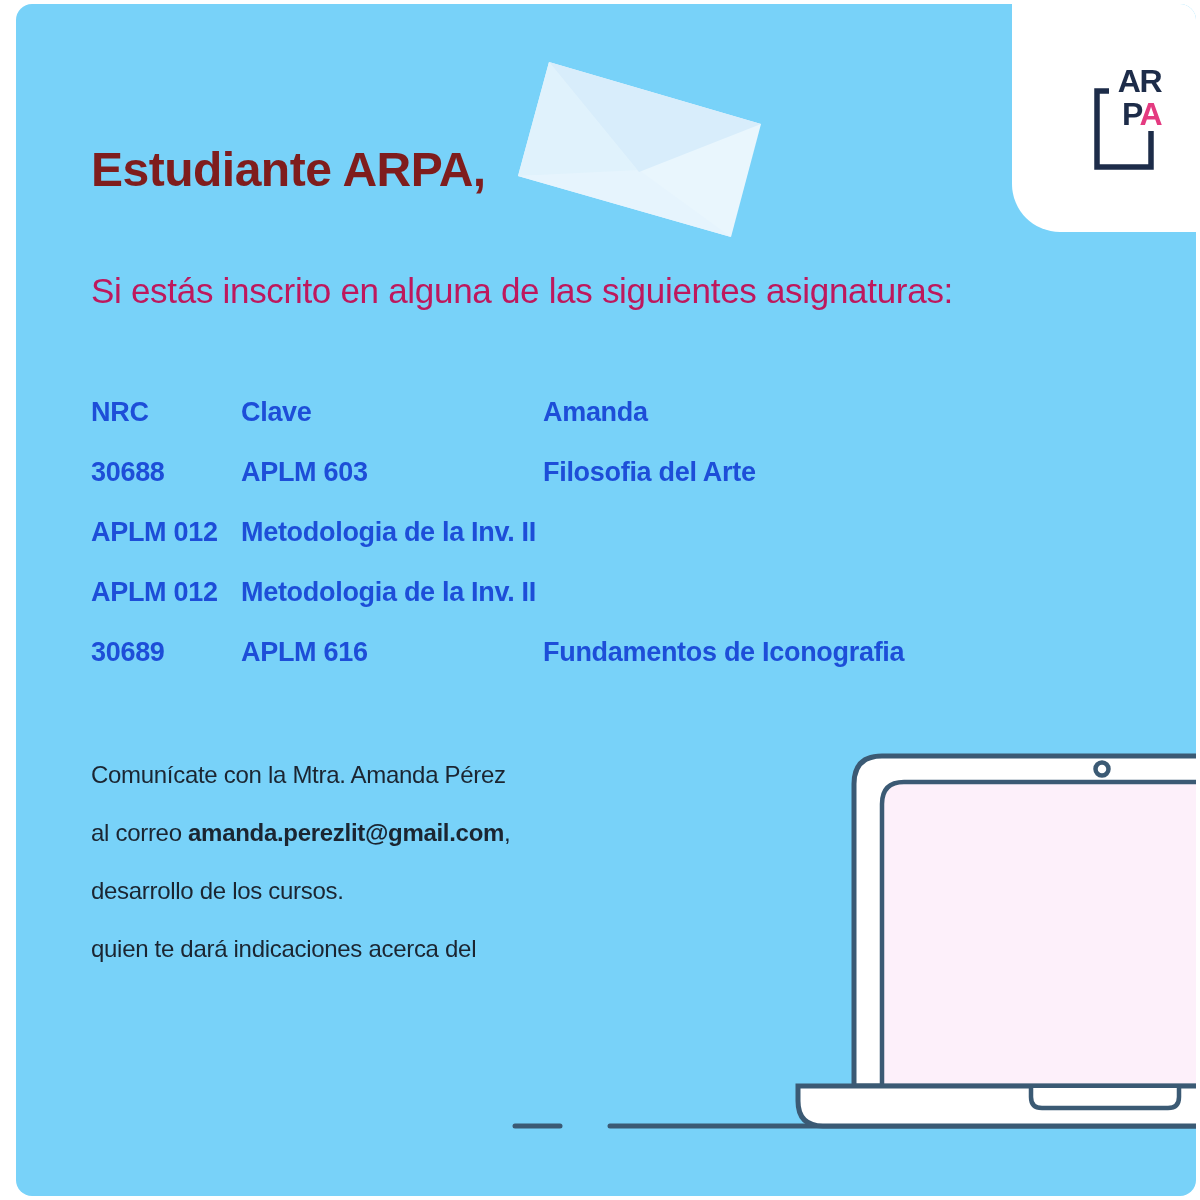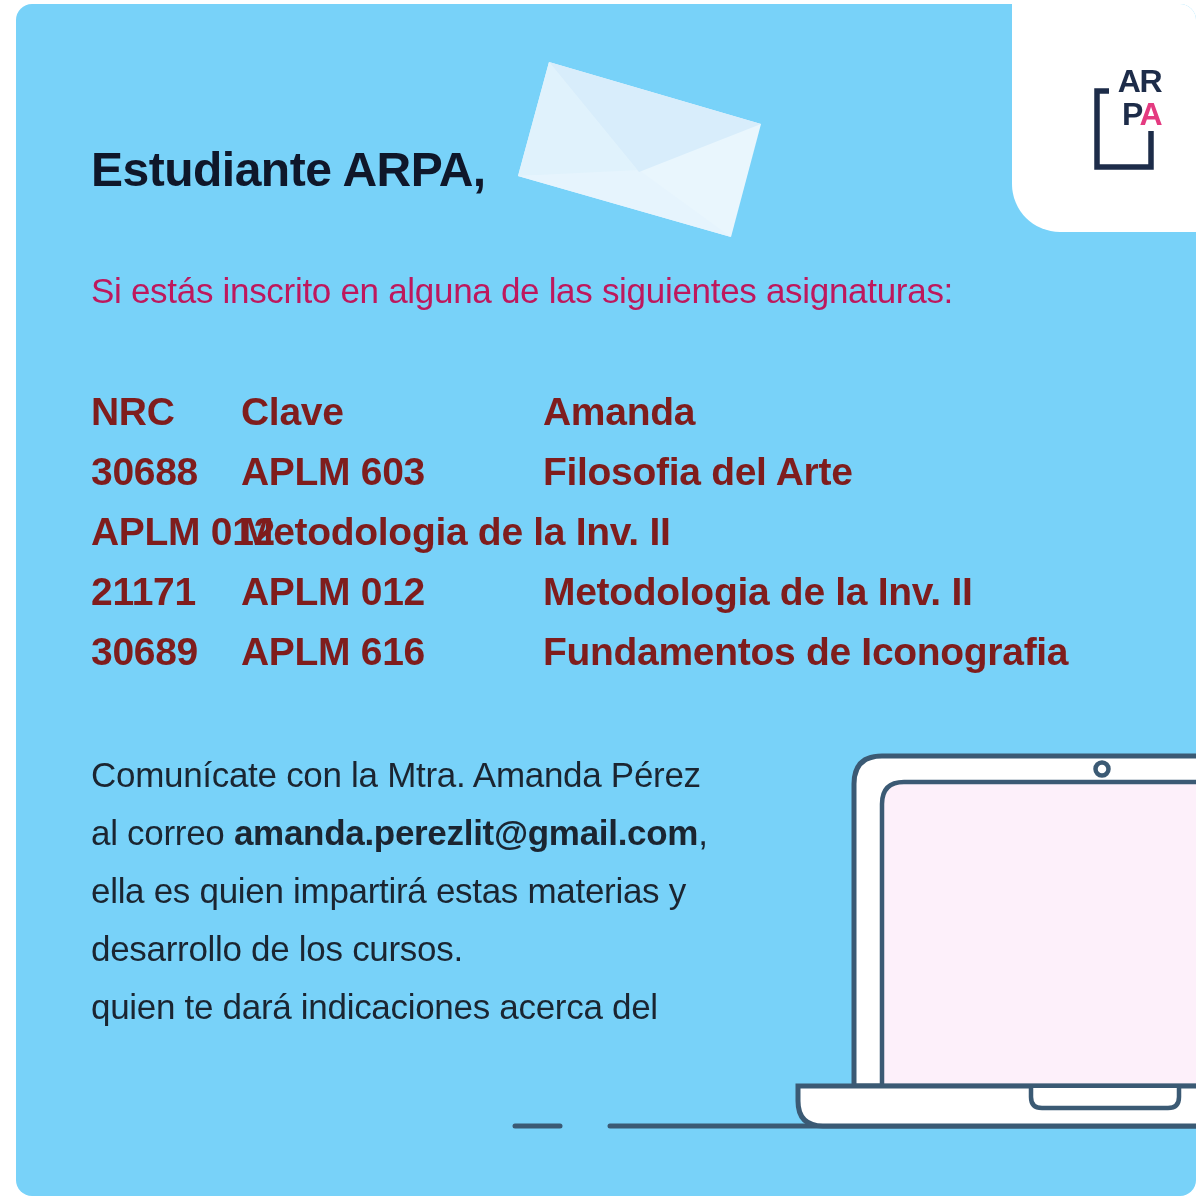--- a/index.html
+++ b/index.html
@@ -26,21 +26,21 @@
     border-bottom-left-radius: 48px;
   }
   .logo-svg { position: absolute; left: 1068px; top: 52px; }
   .envelope-svg { position: absolute; left: 495px; top: 48px; }
   .greeting {
     position: absolute;
     left: 75px; top: 134px;
     font-size: 48px;
     font-weight: 700;
     letter-spacing: -0.5px;
-    color: #0f172a;
+    color: #7f1d1d;
     line-height: 64px;
   }
   .intro {
     position: absolute;
     left: 75px; top: 262px;
     font-size: 35px;
     letter-spacing: -0.3px;
     color: #be185d;
     line-height: 50px;
   }
@@ -49,31 +49,31 @@
     left: 75px; top: 378px;
     width: 1000px;
   }
   .trow {
     display: grid;
     grid-template-columns: 150px 302px 1fr;
     height: 60px;
     align-items: center;
   }
   .tcell {
-    font-size: 39px;
+    font-size: 27px;
     font-weight: 700;
     letter-spacing: -0.3px;
-    color: #7f1d1d;
+    color: #1d4ed8;
     white-space: nowrap;
   }
   .message {
     position: absolute;
     left: 75px; top: 742px;
     width: 740px;
-    font-size: 35px;
+    font-size: 24px;
     letter-spacing: -0.3px;
     color: #1b2531;
   }
   .message p { line-height: 58px; }
   .message .email { font-weight: 700; text-align: center; }
   .laptop-svg {
     position: absolute;
     left: 440px; top: 740px;
   }
 </style>
@@ -109,35 +109,33 @@
       <div class="trow">
         <div class="tcell">30688</div>
         <div class="tcell">APLM 603</div>
         <div class="tcell">Filosofia del Arte</div>
       </div>
       <div class="trow">
         <div class="tcell">APLM 012</div>
         <div class="tcell">Metodologia de la Inv. II</div>
       </div>
       <div class="trow">
-        <div class="tcell">21171</div>
         <div class="tcell">APLM 012</div>
         <div class="tcell">Metodologia de la Inv. II</div>
       </div>
       <div class="trow">
         <div class="tcell">30689</div>
         <div class="tcell">APLM 616</div>
         <div class="tcell">Fundamentos de Iconografia</div>
       </div>
     </div>
 
   <div class="message">
     <p>Comunícate con la Mtra. Amanda Pérez</p>
     <p><span>al correo </span><span class="email">amanda.perezlit@gmail.com</span><span>,</span></p>
-    <p>ella es quien impartirá estas materias y</p>
     <p>desarrollo de los cursos.</p>
     <p>quien te dará indicaciones acerca del</p>
   </div>
 
   <svg class="laptop-svg" width="760" height="400" viewBox="440 740 760 400">
 
     <line x1="499" y1="1122" x2="544" y2="1122" stroke="#3b5a74" stroke-width="5" stroke-linecap="round"></line>
     <line x1="594" y1="1122" x2="1220" y2="1122" stroke="#3b5a74" stroke-width="5" stroke-linecap="round"></line>
 
     <path d="M838 1082 V780 Q838 752 866 752 H1238 V1082 Z" fill="#ffffff" stroke="#3b5a74" stroke-width="5"></path>

